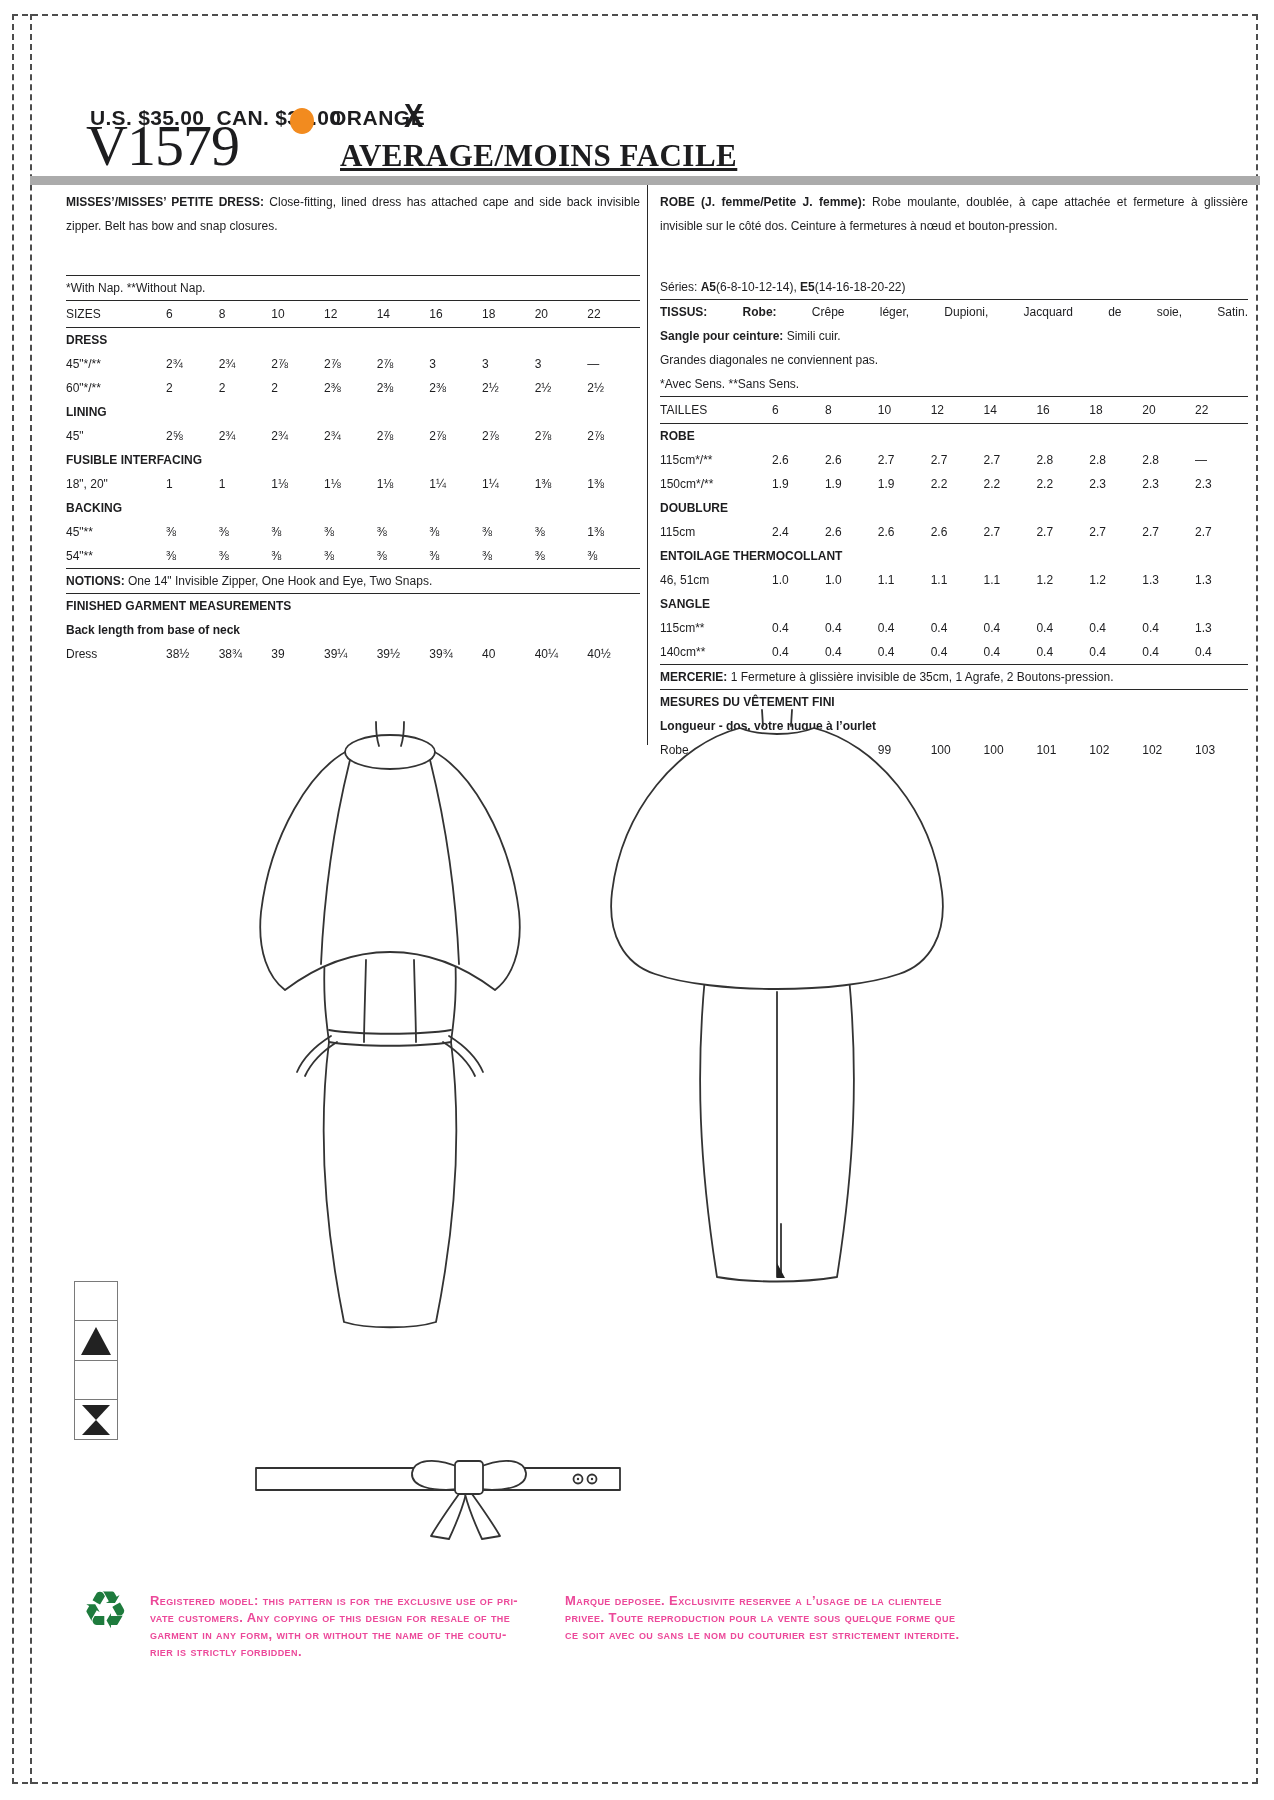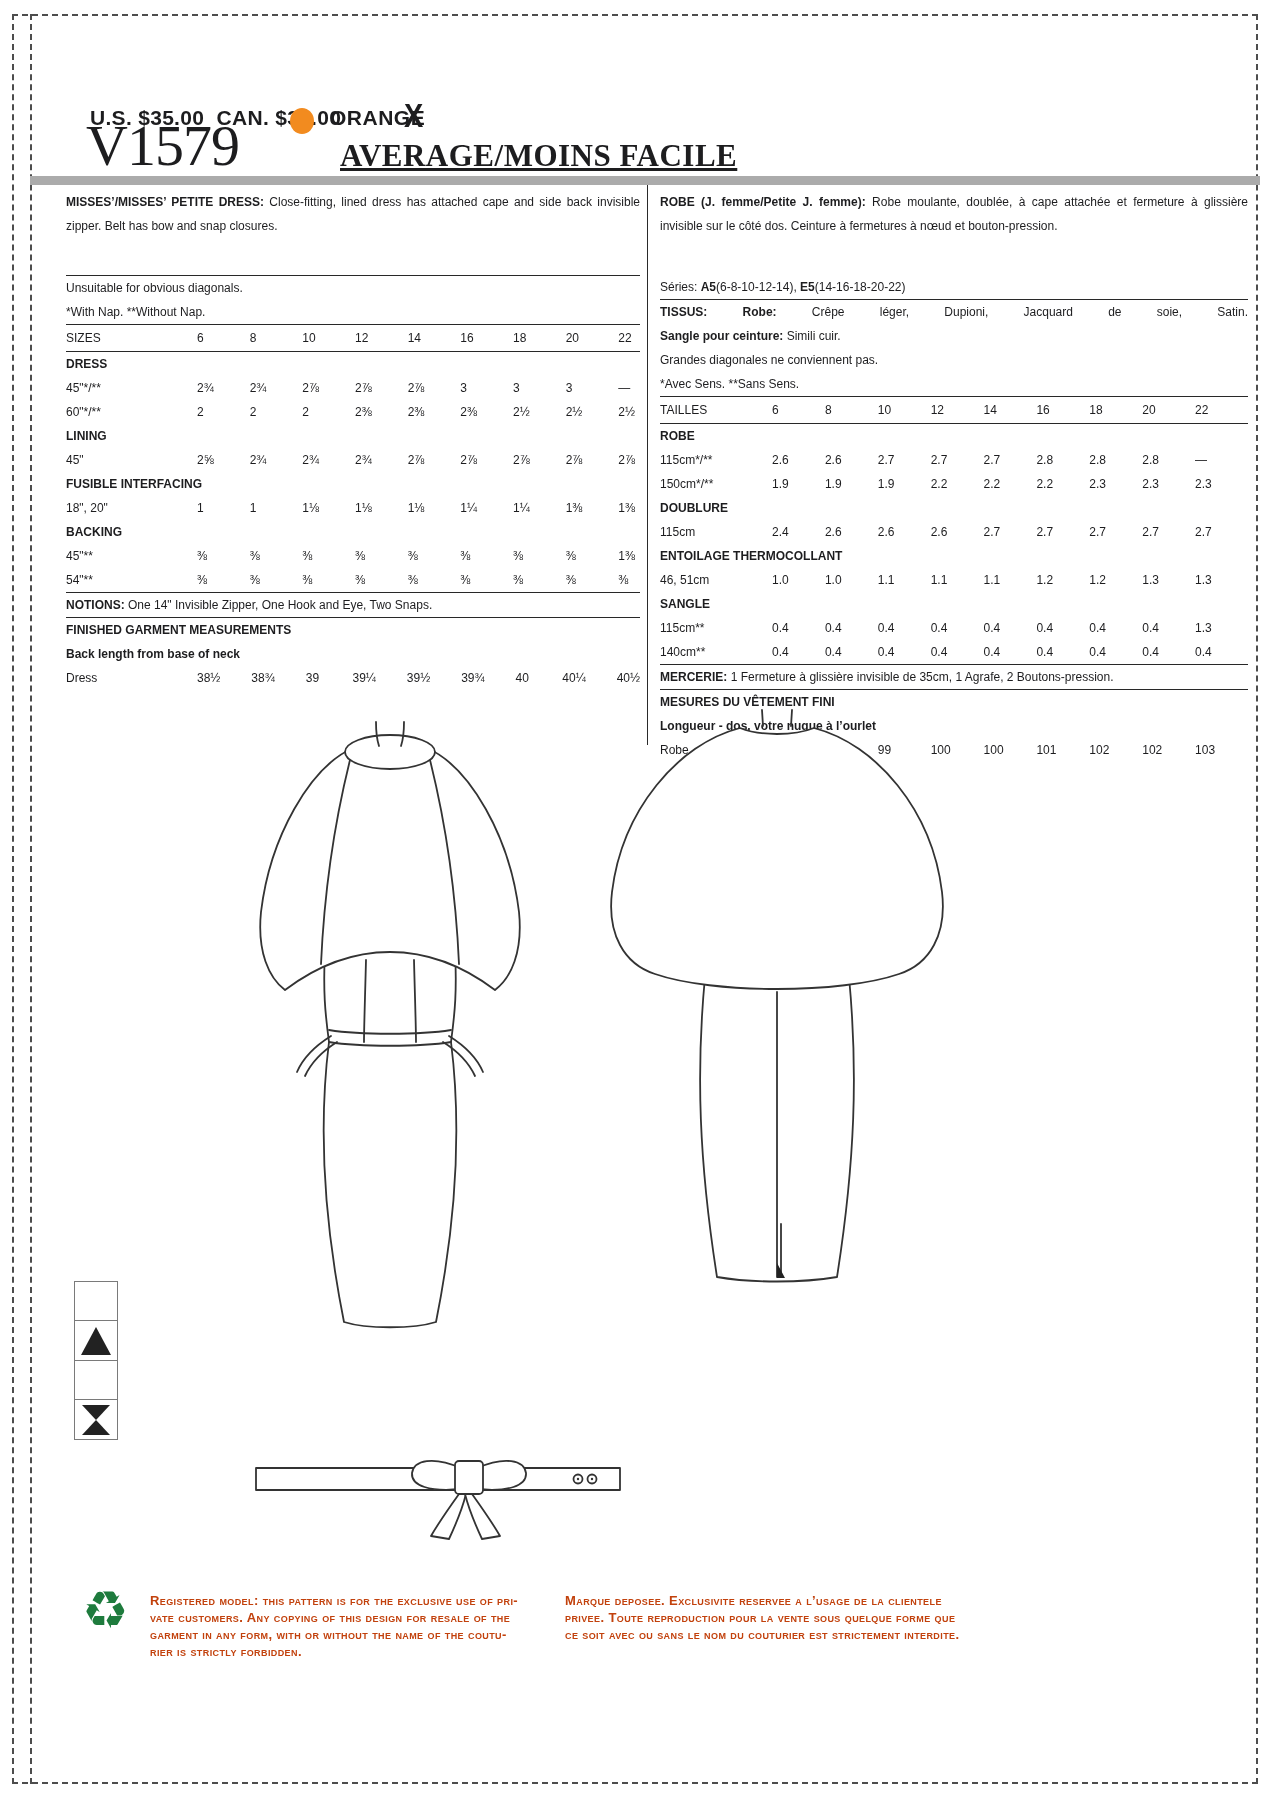--- a/index.html
+++ b/index.html
@@ -25,39 +25,39 @@
   .col-fr{left:660px;width:588px;}
   .divider{position:absolute;left:647px;top:185px;height:560px;border-left:1.5px solid #2a2a2a;}
   .col p{margin:0;}
   .just{text-align:justify;}
   .stretch{text-align:justify;text-align-last:justify;}
   .gap{height:37px;}
   .rule{border-top:1.5px solid #282828;}
   b{font-weight:700;}
 
   .trow{display:grid;}
-  .col-en .trow{grid-template-columns:100px repeat(9,1fr);gap:31px;}
+  .col-en .trow{grid-template-columns:100px repeat(9,1fr);}
   .col-fr .trow{grid-template-columns:112px repeat(9,1fr);}
   .cell{white-space:nowrap;}
   .th .cell{padding:1px 0;}
   .ttitle{font-weight:700;}
 
   
   .art{position:absolute;}
   .art path,.art ellipse,.art rect,.art line,.art circle{vector-effect:non-scaling-stroke;}
 
   
   .symbols{position:absolute;left:74px;top:1282px;}
   .symbox{width:44px;height:41px;border:1.5px solid #7a7a7a;margin-top:-1.5px;background:#fff;
           display:flex;align-items:center;justify-content:center;box-sizing:border-box;}
 
   
   .recycle{position:absolute;left:82px;top:1584px;font-size:52px;line-height:52px;color:#1E7B3D;}
   .fineprint{position:absolute;font-size:13px;line-height:17px;font-weight:700;
-             font-variant:small-caps;letter-spacing:.4px;text-align:justify;white-space:pre-line;color:#c2410c;}
+             font-variant:small-caps;letter-spacing:.4px;text-align:justify;white-space:pre-line;color:#ec4899;}
   .fp-en{left:150px;top:1592px;width:412px;}
   .fp-fr{left:565px;top:1592px;width:494px;}
 </style>
 </head>
 <body>
 
 <div class="page">
 
   <div class="frame"></div>
   <div class="foldline"></div>
@@ -68,21 +68,20 @@
   <div class="colorcode">X</div>
   <div class="vnum">V1579</div>
   <div class="difficulty">AVERAGE/MOINS FACILE</div>
   <div class="graybar"></div>
   <div class="divider"></div>
 
   <section class="col col-en">
     <p class="just"><b>MISSES’/MISSES’ PETITE DRESS:</b><span> Close-fitting, lined dress has attached cape and side back invisible zipper. Belt has bow and snap closures.</span></p>
     <div class="gap"></div>
     <div class="rule"></div>
-    <p>Unsuitable for obvious diagonals.</p>
     <p>*With Nap. **Without Nap.</p>
     <div class="rule"></div>
     <div class="trow th">
         <span class="cell">SIZES</span>
         <span class="cell">6</span>
         <span class="cell">8</span>
         <span class="cell">10</span>
         <span class="cell">12</span>
         <span class="cell">14</span>
         <span class="cell">16</span>

